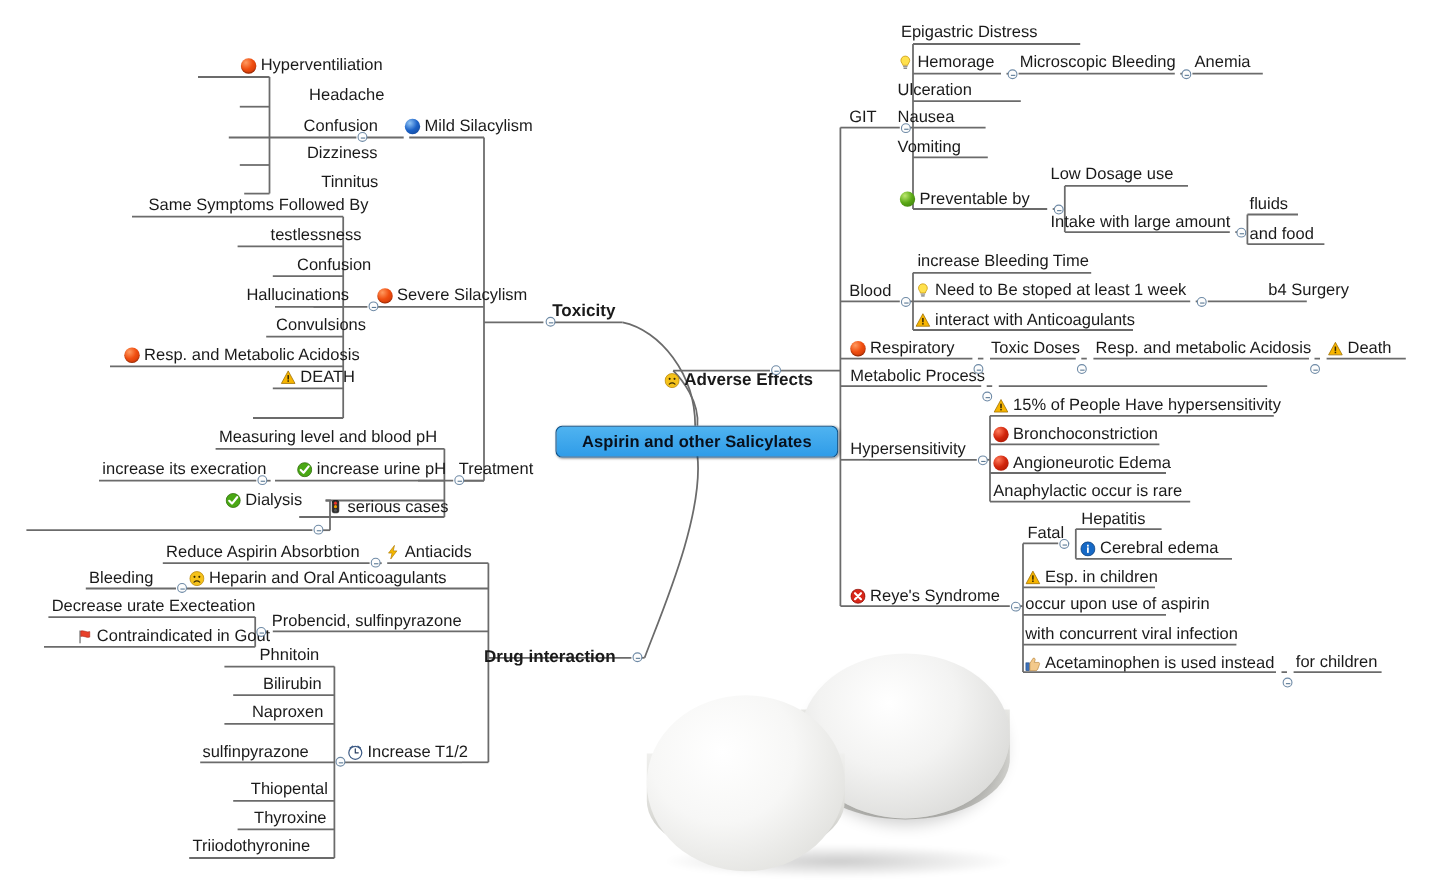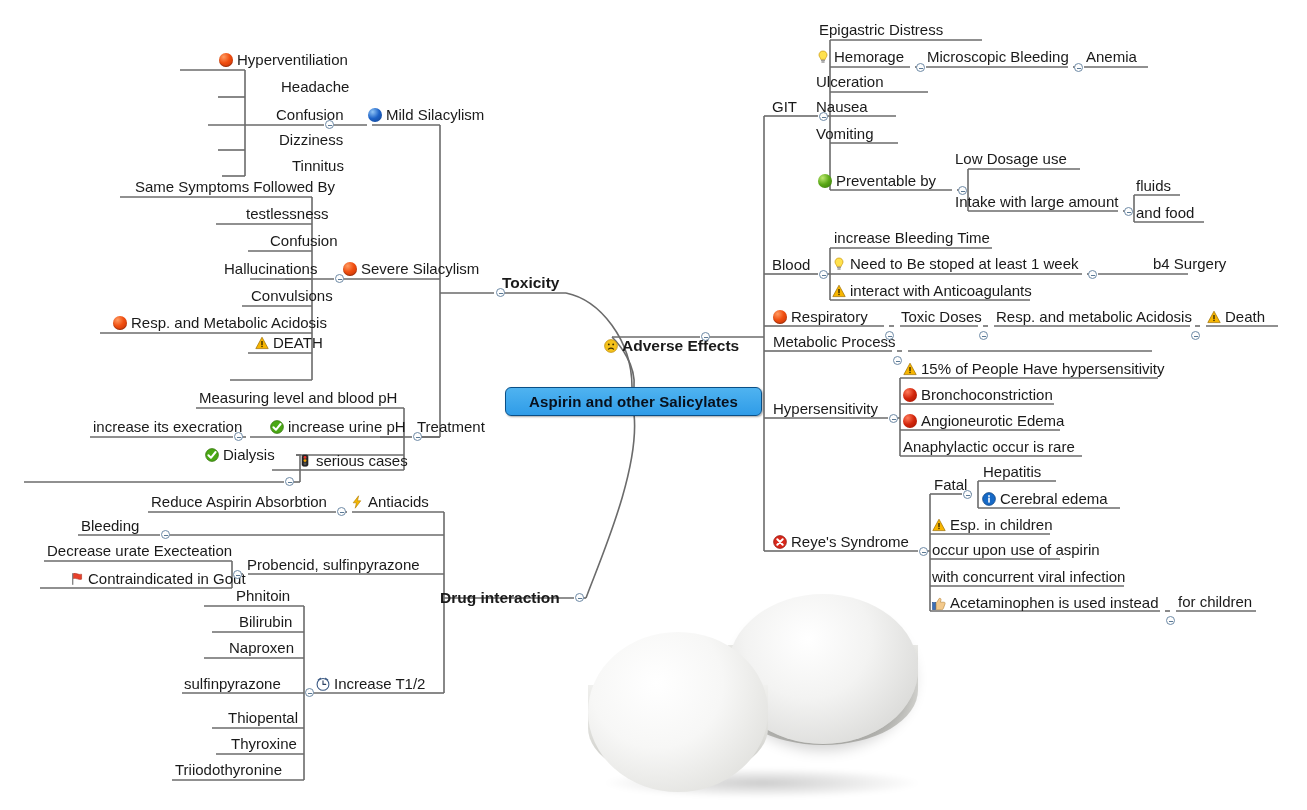--- a/index.html
+++ b/index.html
@@ -385,20 +385,31 @@
       <svg width="14" height="14" viewBox="0 0 14 14">
           <path d="M8.6 0.8 L3.2 7.8 H6.4 L5.2 13.2 L10.8 5.8 H7.5 Z" fill="#f5b800" stroke="#b07a00" stroke-width=".6" stroke-linejoin="round"></path>
         </svg>
     </span>
     <span class="tx">Antiacids</span>
   </div>
   <div class="node r" style="left:151px;top:511px;">
     <span class="tx">Reduce Aspirin Absorbtion</span>
   </div>
 
+  <div class="node r" style="left:172px;top:535px;">
+    <span class="ic">
+      <svg width="14" height="14" viewBox="0 0 14 14">
+          <circle cx="7" cy="7" r="6.4" fill="#f5c21b" stroke="#b8860b" stroke-width=".7"></circle>
+          <circle cx="4.8" cy="5.4" r=".95" fill="#3a2b00"></circle>
+          <circle cx="9.2" cy="5.4" r=".95" fill="#3a2b00"></circle>
+          <path d="M4.4 10.2 Q7 8 9.6 10.2" stroke="#3a2b00" stroke-width="1.1" fill="none" stroke-linecap="round"></path>
+        </svg>
+    </span>
+    <span class="tx">Heparin and Oral Anticoagulants</span>
+  </div>
   <div class="node r" style="left:81px;top:535px;">
     <span class="tx">Bleeding</span>
   </div>
 
   <div class="node r" style="left:247px;top:574px;">
     <span class="tx">Probencid, sulfinpyrazone</span>
   </div>
   <div class="node r" style="left:47px;top:560px;">
     <span class="tx">Decrease urate Execteation</span>
   </div>

